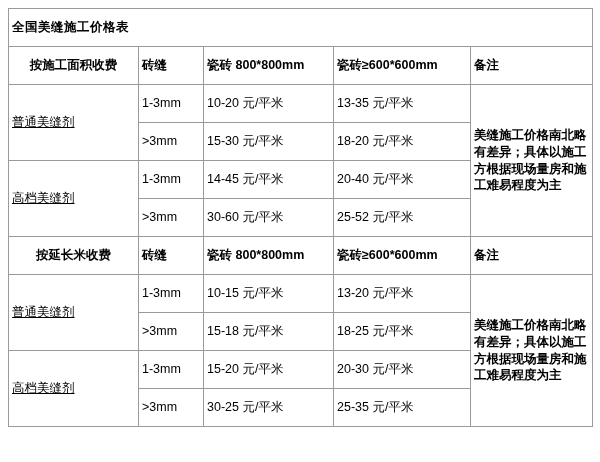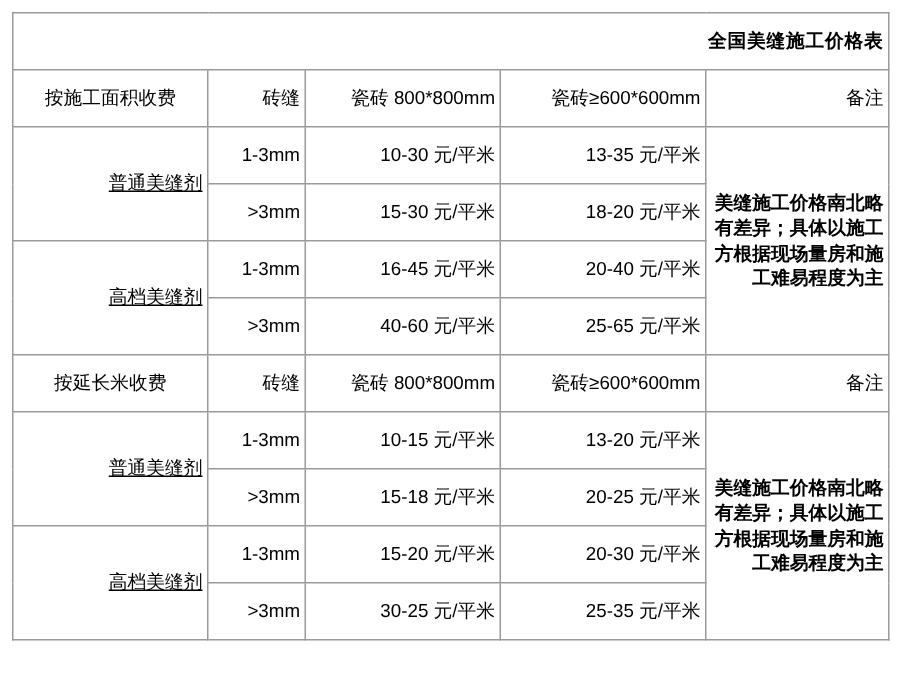--- a/index.html
+++ b/index.html
@@ -20,37 +20,37 @@
     box-sizing: border-box;
     padding: 8px 8px 0 8px;
   }
   table.price-table {
     border-collapse: collapse;
     width: 584px;
     table-layout: fixed;
   }
   table.price-table td {
     border: 1px solid #9a9a9a;
-    text-align: right;
+    text-align: left;
     vertical-align: middle;
     font-size: 12.5px;
     line-height: 1.35;
     padding: 2px 3px;
     height: 38px;
     box-sizing: border-box;
   }
   .title-cell {
     border: 1px solid #9a9a9a;
     font-weight: bold;
     font-size: 14px;
     height: 34px;
     letter-spacing: 0.5px;
   }
   .head-cell {
-    font-weight: normal;
+    font-weight: bold;
     font-size: 13px;
     height: 40px;
   }
   .head-cell.left-pad {
     text-align: center;
   }
   .cat-cell {
     font-size: 13px;
     text-decoration: underline;
   }
@@ -95,59 +95,59 @@
       <tr>
         <td class="head-cell left-pad">按施工面积收费</td>
         <td class="head-cell">砖缝</td>
         <td class="head-cell">瓷砖 800*800mm</td>
         <td class="head-cell">瓷砖≥600*600mm</td>
         <td class="head-cell">备注</td>
       </tr>
       <tr>
         <td class="cat-cell" rowspan="2">普通美缝剂</td>
         <td class="gap-cell">1-3mm</td>
-        <td class="price-cell">10-30 元/平米</td>
+        <td class="price-cell">10-20 元/平米</td>
         <td class="price-cell">13-35 元/平米</td>
         <td class="note-cell" rowspan="4">美缝施工价格南北略有差异；具体以施工方根据现场量房和施工难易程度为主</td>
       </tr>
       <tr>
         <td class="gap-cell">&gt;3mm</td>
         <td class="price-cell">15-30 元/平米</td>
         <td class="price-cell">18-20 元/平米</td>
       </tr>
       <tr>
         <td class="cat-cell" rowspan="2">高档美缝剂</td>
         <td class="gap-cell">1-3mm</td>
-        <td class="price-cell">16-45 元/平米</td>
+        <td class="price-cell">14-45 元/平米</td>
         <td class="price-cell">20-40 元/平米</td>
       </tr>
       <tr>
         <td class="gap-cell">&gt;3mm</td>
-        <td class="price-cell">40-60 元/平米</td>
-        <td class="price-cell">25-65 元/平米</td>
+        <td class="price-cell">30-60 元/平米</td>
+        <td class="price-cell">25-52 元/平米</td>
       </tr>
 
       <tr>
         <td class="head-cell left-pad">按延长米收费</td>
         <td class="head-cell">砖缝</td>
         <td class="head-cell">瓷砖 800*800mm</td>
         <td class="head-cell">瓷砖≥600*600mm</td>
         <td class="head-cell">备注</td>
       </tr>
       <tr>
         <td class="cat-cell" rowspan="2">普通美缝剂</td>
         <td class="gap-cell">1-3mm</td>
         <td class="price-cell">10-15 元/平米</td>
         <td class="price-cell">13-20 元/平米</td>
         <td class="note-cell" rowspan="4">美缝施工价格南北略有差异；具体以施工方根据现场量房和施工难易程度为主</td>
       </tr>
       <tr>
         <td class="gap-cell">&gt;3mm</td>
         <td class="price-cell">15-18 元/平米</td>
-        <td class="price-cell">20-25 元/平米</td>
+        <td class="price-cell">18-25 元/平米</td>
       </tr>
       <tr>
         <td class="cat-cell" rowspan="2">高档美缝剂</td>
         <td class="gap-cell">1-3mm</td>
         <td class="price-cell">15-20 元/平米</td>
         <td class="price-cell">20-30 元/平米</td>
       </tr>
       <tr>
         <td class="gap-cell">&gt;3mm</td>
         <td class="price-cell">30-25 元/平米</td>

